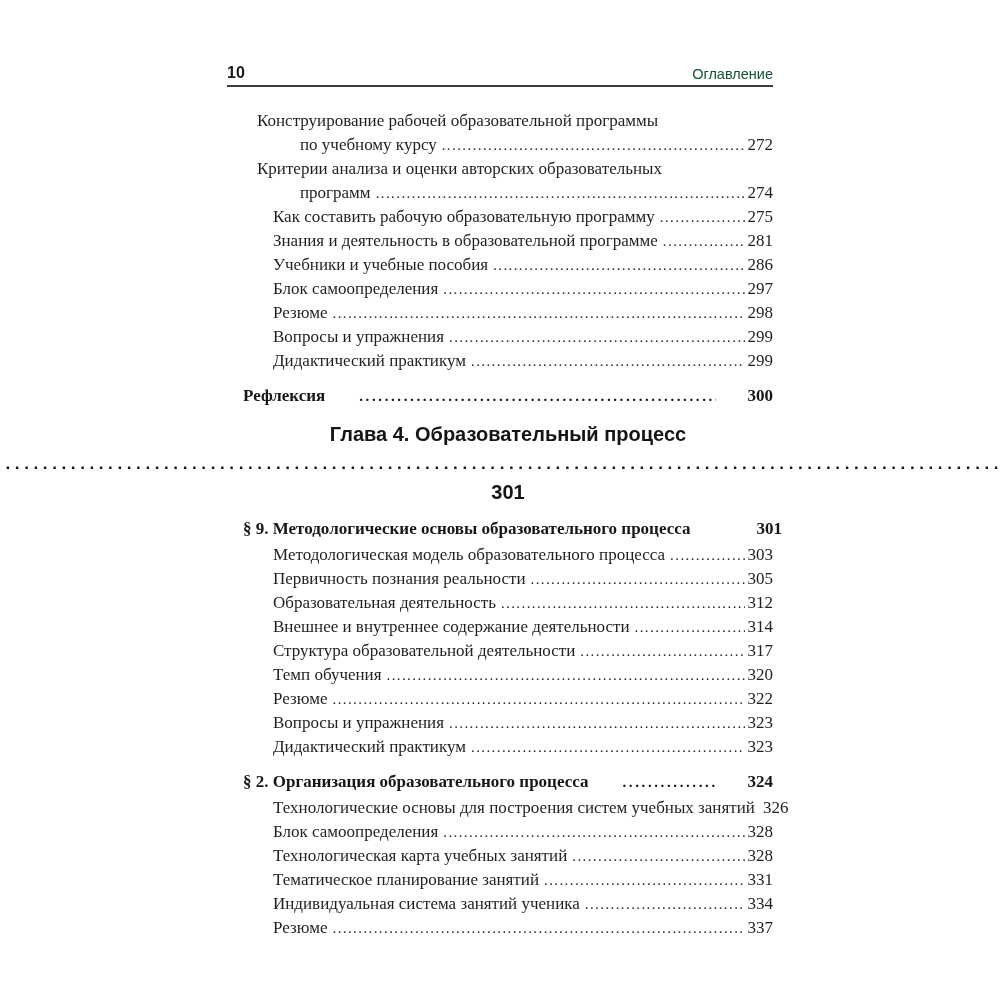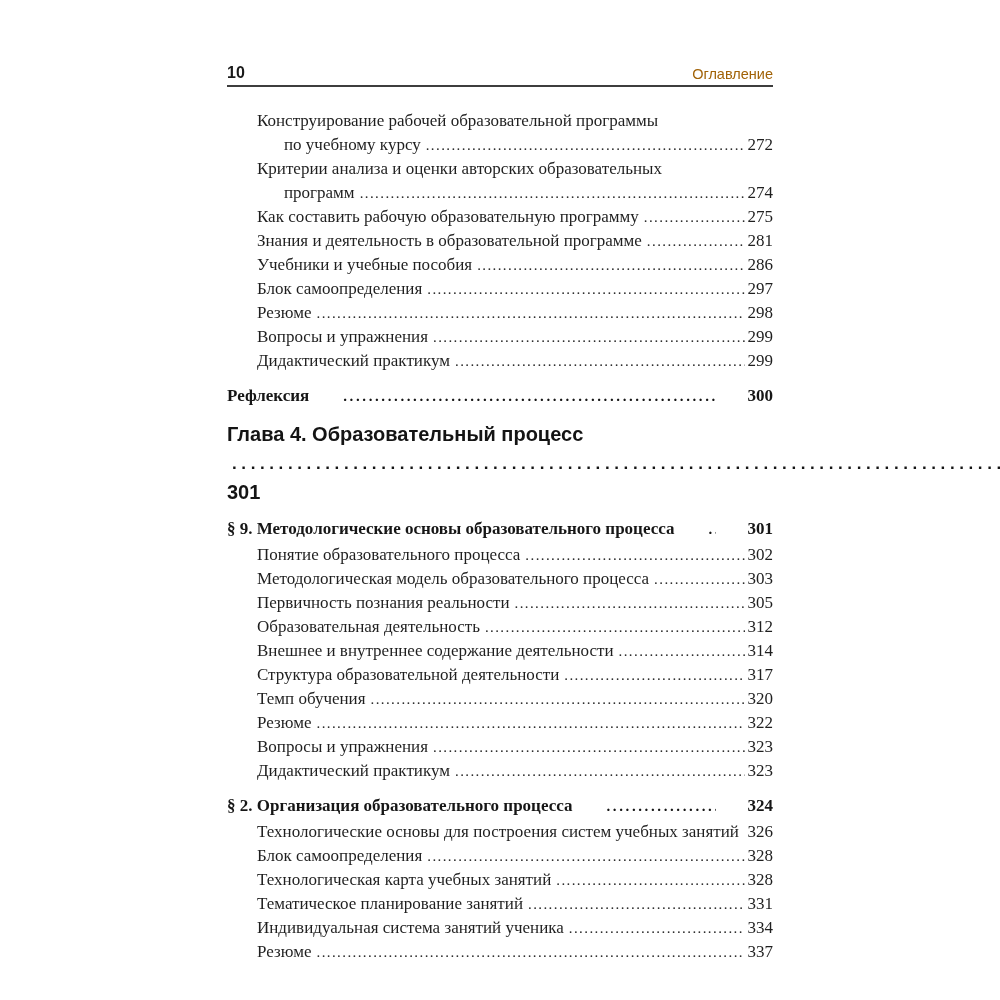--- a/index.html
+++ b/index.html
@@ -13,26 +13,26 @@
   .sheet { width: 546px; margin: 0 auto; padding-top: 64px; }
 
   
   .header {
     display: flex; justify-content: space-between; align-items: flex-end;
     border-bottom: 2px solid #3d3d3d; padding-bottom: 3px;
     font-family: "Liberation Sans", sans-serif;
     text-align: right;
   }
   .pagenum { font-weight: bold; font-size: 16px; color: #1a1a1a; }
-  .running { font-size: 14.5px; color: #a16207; }
+  .running { font-size: 14.5px; color: #14532d; }
 
   .toc { margin-top: 22px; }
 
   
-  .row { display: flex; align-items: flex-start; line-height: 24px; font-size: 17px; }
+  .row { display: flex; align-items: center; line-height: 24px; font-size: 17px; margin-left: 16px; }
   .row .t  { white-space: nowrap; }
   .row .dots {
     flex: 1; overflow: hidden; white-space: nowrap;
     margin-left: 5px; margin-right: 3px;
   }
   .row .dots::after {
     content: "....................................................................................................................................................................................................................................................";
     letter-spacing: 1.4px; font-size: 15px; color: #2a2a2a;
   }
   .row .pg { white-space: nowrap; }
@@ -144,27 +144,20 @@
       </div>
       <div class="entry section">
         <div class="row">
           <span class="t">§ 9. Методологические основы образовательного процесса</span>
           <span class="dots"></span>
           <span class="pg">301</span>
         </div>
       </div>
       <div class="entry sub">
         <div class="row">
-          <span class="t">Понятие образовательного процесса</span>
-          <span class="dots"></span>
-          <span class="pg">302</span>
-        </div>
-      </div>
-      <div class="entry sub">
-        <div class="row">
           <span class="t">Методологическая модель образовательного процесса</span>
           <span class="dots"></span>
           <span class="pg">303</span>
         </div>
       </div>
       <div class="entry sub">
         <div class="row">
           <span class="t">Первичность познания реальности</span>
           <span class="dots"></span>
           <span class="pg">305</span>

